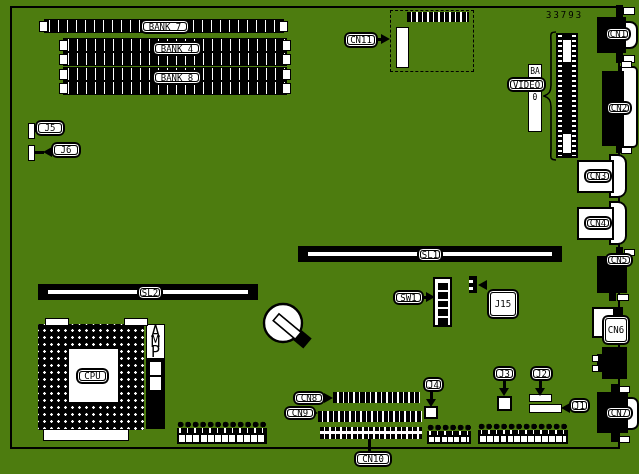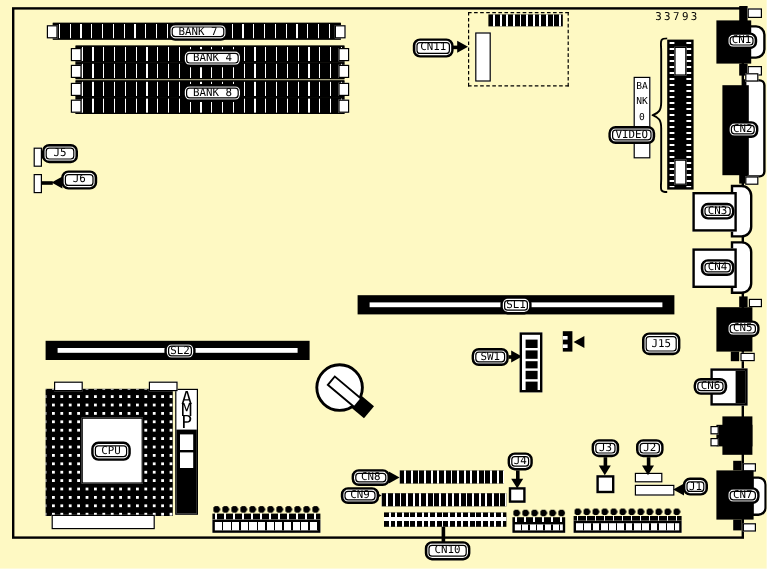--- a/index.html
+++ b/index.html
@@ -1,16 +1,16 @@
 <!DOCTYPE html>
 <html><head>
 <meta charset="utf-8">
 <style>
   html,body{margin:0;padding:0;background:#fff;}
-  #stage{position:relative;width:639px;height:474px;background:#fef9c3;overflow:hidden;
+  #stage{position:relative;width:639px;height:474px;background:#4d7c0f;overflow:hidden;
          font-family:"DejaVu Sans Mono",monospace;color:#000;}
   .d{position:absolute;box-sizing:border-box;}
   
   .board{border:2px solid #000;z-index:1;}
   
   .callout{position:absolute;box-sizing:border-box;z-index:40;background:#fff;border:2px solid #000;
     border-radius:6px;box-shadow:inset 0 0 0 1px #fff,inset 0 0 0 2px #000;
     display:flex;align-items:center;justify-content:center;
     font:9px "DejaVu Sans Mono",monospace;white-space:nowrap;}
   
@@ -101,21 +101,21 @@
 
   <div class="d blk" style="left:556px;top:33px;width:22px;height:125px;"></div>
   <div class="d tick-col" style="left:558px;top:35px;width:4px;height:121px;"></div>
   <div class="d tick-col" style="left:572px;top:35px;width:4px;height:121px;"></div>
   <div class="d wht" style="left:562px;top:39px;width:10px;height:24px;z-index:13;"></div>
   <div class="d wht" style="left:562px;top:133px;width:10px;height:21px;z-index:13;"></div>
   <div class="d wht stack" style="left:528px;top:64px;width:14px;height:68px;z-index:14;font-size:8px;line-height:13px;">BANK0</div>
   <svg class="d" style="left:543px;top:31px;z-index:20;" width="14" height="130" viewBox="0 0 14 130">
     <path d="M13 1 C6 1 8 4 8 12 L8 54 C8 61 6 63 1 65 C6 67 8 69 8 76 L8 118 C8 126 6 129 13 129" fill="none" stroke="#000" stroke-width="1.6"></path>
   </svg>
-  <div class="callout" style="left:507px;top:105px;width:39px;height:15px;text-align:right;">VIDEO</div>
+  <div class="callout" style="left:507px;top:77px;width:39px;height:15px;text-align:right;">VIDEO</div>
 
   <div class="d tabB" style="left:616px;top:5px;width:7px;height:13px;"></div>
   <div class="d tabW" style="left:623px;top:7px;width:12px;height:8px;"></div>
   <div class="d shell" style="left:621px;top:21px;width:17px;height:28px;border-radius:0 8px 8px 0;"></div>
   <div class="d blk" style="left:597px;top:17px;width:29px;height:36px;"></div>
   <div class="callout" style="left:605px;top:27px;width:26px;height:14px;">CN1</div>
   <div class="d tabB" style="left:616px;top:53px;width:7px;height:10px;"></div>
   <div class="d tabW" style="left:623px;top:55px;width:12px;height:8px;"></div>
 
   <div class="d tabW" style="left:621px;top:61px;width:11px;height:7px;"></div>
@@ -129,27 +129,27 @@
   <div class="d wht" style="left:577px;top:160px;width:37px;height:33px;border-width:2px;z-index:12;"></div>
   <div class="callout" style="left:584px;top:169px;width:28px;height:14px;">CN3</div>
 
   <div class="d shell" style="left:609px;top:201px;width:18px;height:44px;border-radius:0 9px 9px 0;"></div>
   <div class="d wht" style="left:577px;top:207px;width:37px;height:33px;border-width:2px;z-index:12;"></div>
   <div class="callout" style="left:584px;top:216px;width:28px;height:14px;">CN4</div>
 
   <div class="d tabB" style="left:616px;top:247px;width:7px;height:9px;"></div>
   <div class="d tabW" style="left:624px;top:249px;width:11px;height:7px;"></div>
   <div class="d blk" style="left:597px;top:256px;width:30px;height:37px;"></div>
-  <div class="callout" style="left:605px;top:267px;width:28px;height:14px;">CN5</div>
+  <div class="callout" style="left:605px;top:253px;width:28px;height:14px;">CN5</div>
   <div class="d tabB" style="left:609px;top:293px;width:7px;height:8px;"></div>
   <div class="d tabW" style="left:617px;top:294px;width:12px;height:7px;"></div>
 
   <div class="d wht" style="left:592px;top:307px;width:31px;height:31px;border-width:2px;"></div>
   <div class="d blk" style="left:613px;top:309px;width:8px;height:27px;z-index:12;"></div>
-  <div class="callout" style="left:578px;top:315px;width:28px;height:14px;">CN6</div>
+  <div class="callout" style="left:602px;top:315px;width:28px;height:30px;">CN6</div>
 
   <div class="d blk" style="left:602px;top:347px;width:25px;height:32px;"></div>
   <div class="d blk" style="left:597px;top:354px;width:30px;height:18px;"></div>
   <div class="d wht" style="left:592px;top:355px;width:7px;height:7px;"></div>
   <div class="d wht" style="left:592px;top:365px;width:7px;height:7px;"></div>
 
   <div class="d tabB" style="left:611px;top:384px;width:7px;height:8px;"></div>
   <div class="d tabW" style="left:619px;top:386px;width:11px;height:7px;"></div>
   <div class="d shell" style="left:626px;top:397px;width:13px;height:33px;border-radius:0 7px 7px 0;"></div>
   <div class="d blk" style="left:597px;top:392px;width:31px;height:41px;"></div>
@@ -181,21 +181,21 @@
       <i></i>
       <i></i>
       <i></i>
       <i></i>
   </div>
 
   <div class="d blk" style="left:469px;top:276px;width:8px;height:17px;"></div>
   <div class="d" style="left:469px;top:280px;width:4px;height:3px;background:#fff;z-index:12;"></div>
   <div class="d" style="left:469px;top:287px;width:4px;height:3px;background:#fff;z-index:12;"></div>
   <div class="d arrowL" style="left:478px;top:280px;"></div>
-  <div class="callout" style="left:487px;top:277px;width:32px;height:19px;margin-left:48px;">J15</div>
+  <div class="callout" style="left:487px;top:289px;width:32px;height:30px;">J15</div>
 
   <div class="d wht" style="left:45px;top:318px;width:24px;height:8px;"></div>
   <div class="d wht" style="left:124px;top:318px;width:24px;height:8px;"></div>
   <div class="d cpu-socket" style="left:38px;top:324px;width:106px;height:106px;"></div>
   <div class="d" style="left:68px;top:348px;width:51px;height:55px;background:#fff;border:1px solid #000;z-index:12;"></div>
   <div class="callout" style="left:76px;top:368px;width:33px;height:16px;">CPU</div>
   <div class="d wht" style="left:43px;top:429px;width:86px;height:12px;z-index:12;"></div>
 
   <div class="d" style="left:146px;top:324px;width:19px;height:105px;background:#fff;border:1px solid #000;z-index:10;"></div>
   <div class="d stack" style="left:148px;top:327px;width:15px;font-size:15px;line-height:10px;z-index:12;">AMP</div>

